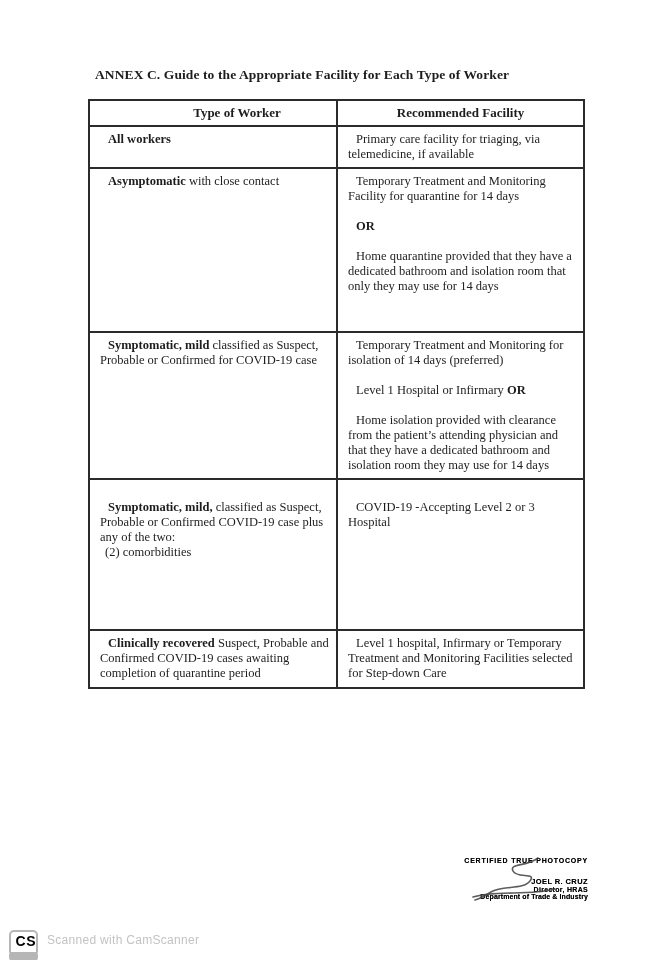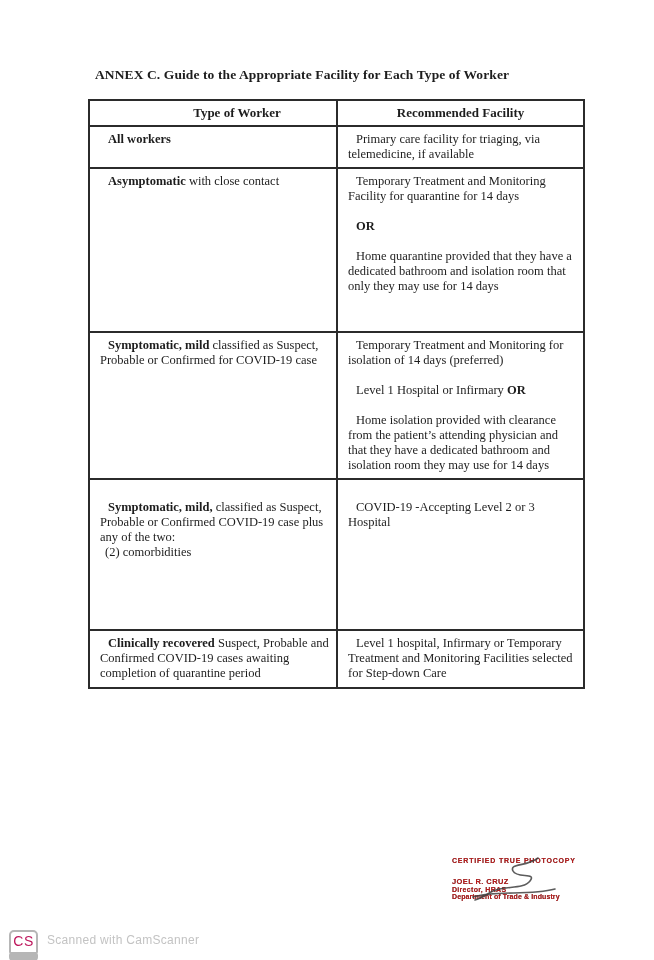--- a/index.html
+++ b/index.html
@@ -37,43 +37,43 @@
   .row-1 { min-height:164px; }
   .row-2 { min-height:147px; }
   .row-3 { min-height:151px; }
   .row-4 { min-height:56px; }
   .para { margin:0; text-indent:8px; }
   .para.spaced { margin-top:15px; }
   .para.item { margin-top:0; text-indent:0; padding-left:5px; }
   .b { font-weight:bold; }
   
   .stamp {
-    position:absolute; left:452px; top:849px; width:136px; text-align:left;
-    color:#b91c1c; font-family:"Liberation Sans", sans-serif;
+    position:absolute; left:452px; top:849px; width:136px; text-align:right;
+    color:#000000; font-family:"Liberation Sans", sans-serif;
     text-shadow:0 0 0.6px #6a6a6a;
   }
   .stamp-certified { font-size:7px; font-weight:bold; letter-spacing:0.8px; white-space:nowrap; }
   .stamp-name { margin-top:13px; font-size:7.5px; font-weight:bold; letter-spacing:0.4px; }
   .stamp-position { font-size:7px; font-weight:bold; letter-spacing:0.3px; }
   .stamp-dept { font-size:7px; font-weight:bold; letter-spacing:0.1px; white-space:nowrap; }
   .signature {
     position:absolute; left:468px; top:846px; width:112px; height:56px;
   }
   .signature path {
     fill:none; stroke:#3f3f3f; stroke-width:1.6; stroke-linecap:round; opacity:0.85;
   }
   
   .footer {
     position:absolute; left:0; bottom:0; width:654px; height:44px; background:#ffffff;
   }
   .cs-logo-box {
     position:absolute; left:9px; top:6px; width:29px; height:24px;
     border:2.5px solid #b6b6b6; border-radius:5px 5px 2px 2px; box-sizing:border-box;
-    color:#be185d; font-family:"Liberation Sans", sans-serif; font-weight:normal;
-    font-size:14px; text-align:center; line-height:19px; letter-spacing:0.5px;
+    color:#000000; font-family:"Liberation Sans", sans-serif; font-weight:bold;
+    font-size:14px; text-align:right; line-height:19px; letter-spacing:0.5px;
   }
   .cs-logo-base {
     position:absolute; left:9px; top:29px; width:29px; height:8px;
     background:#b6b6b6; border-radius:2px 2px 4px 4px;
   }
   .footer-text {
     position:absolute; left:47px; top:9px;
     font-family:"Liberation Sans", sans-serif; font-size:12px; color:#c3c3c3;
     letter-spacing:0.3px;
   }

